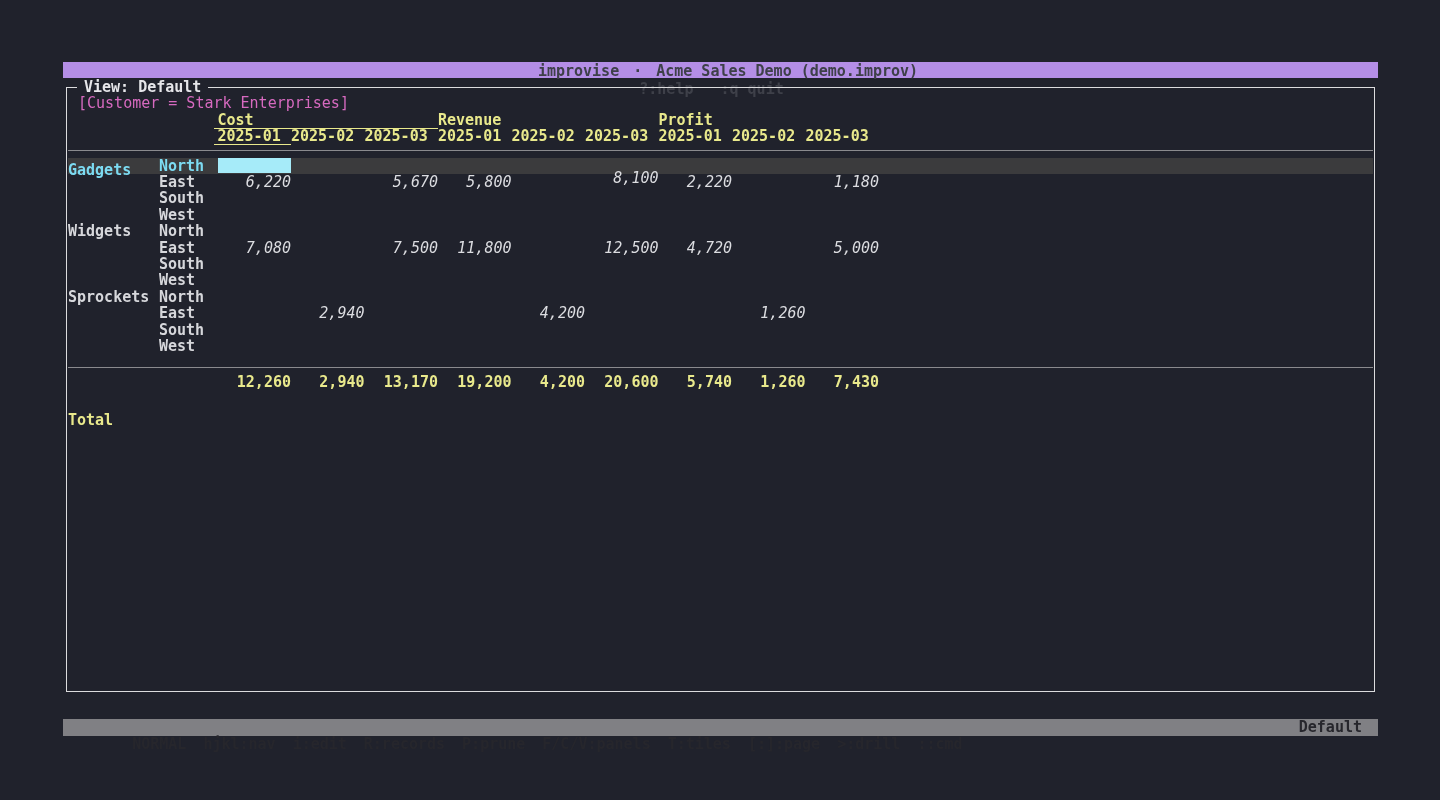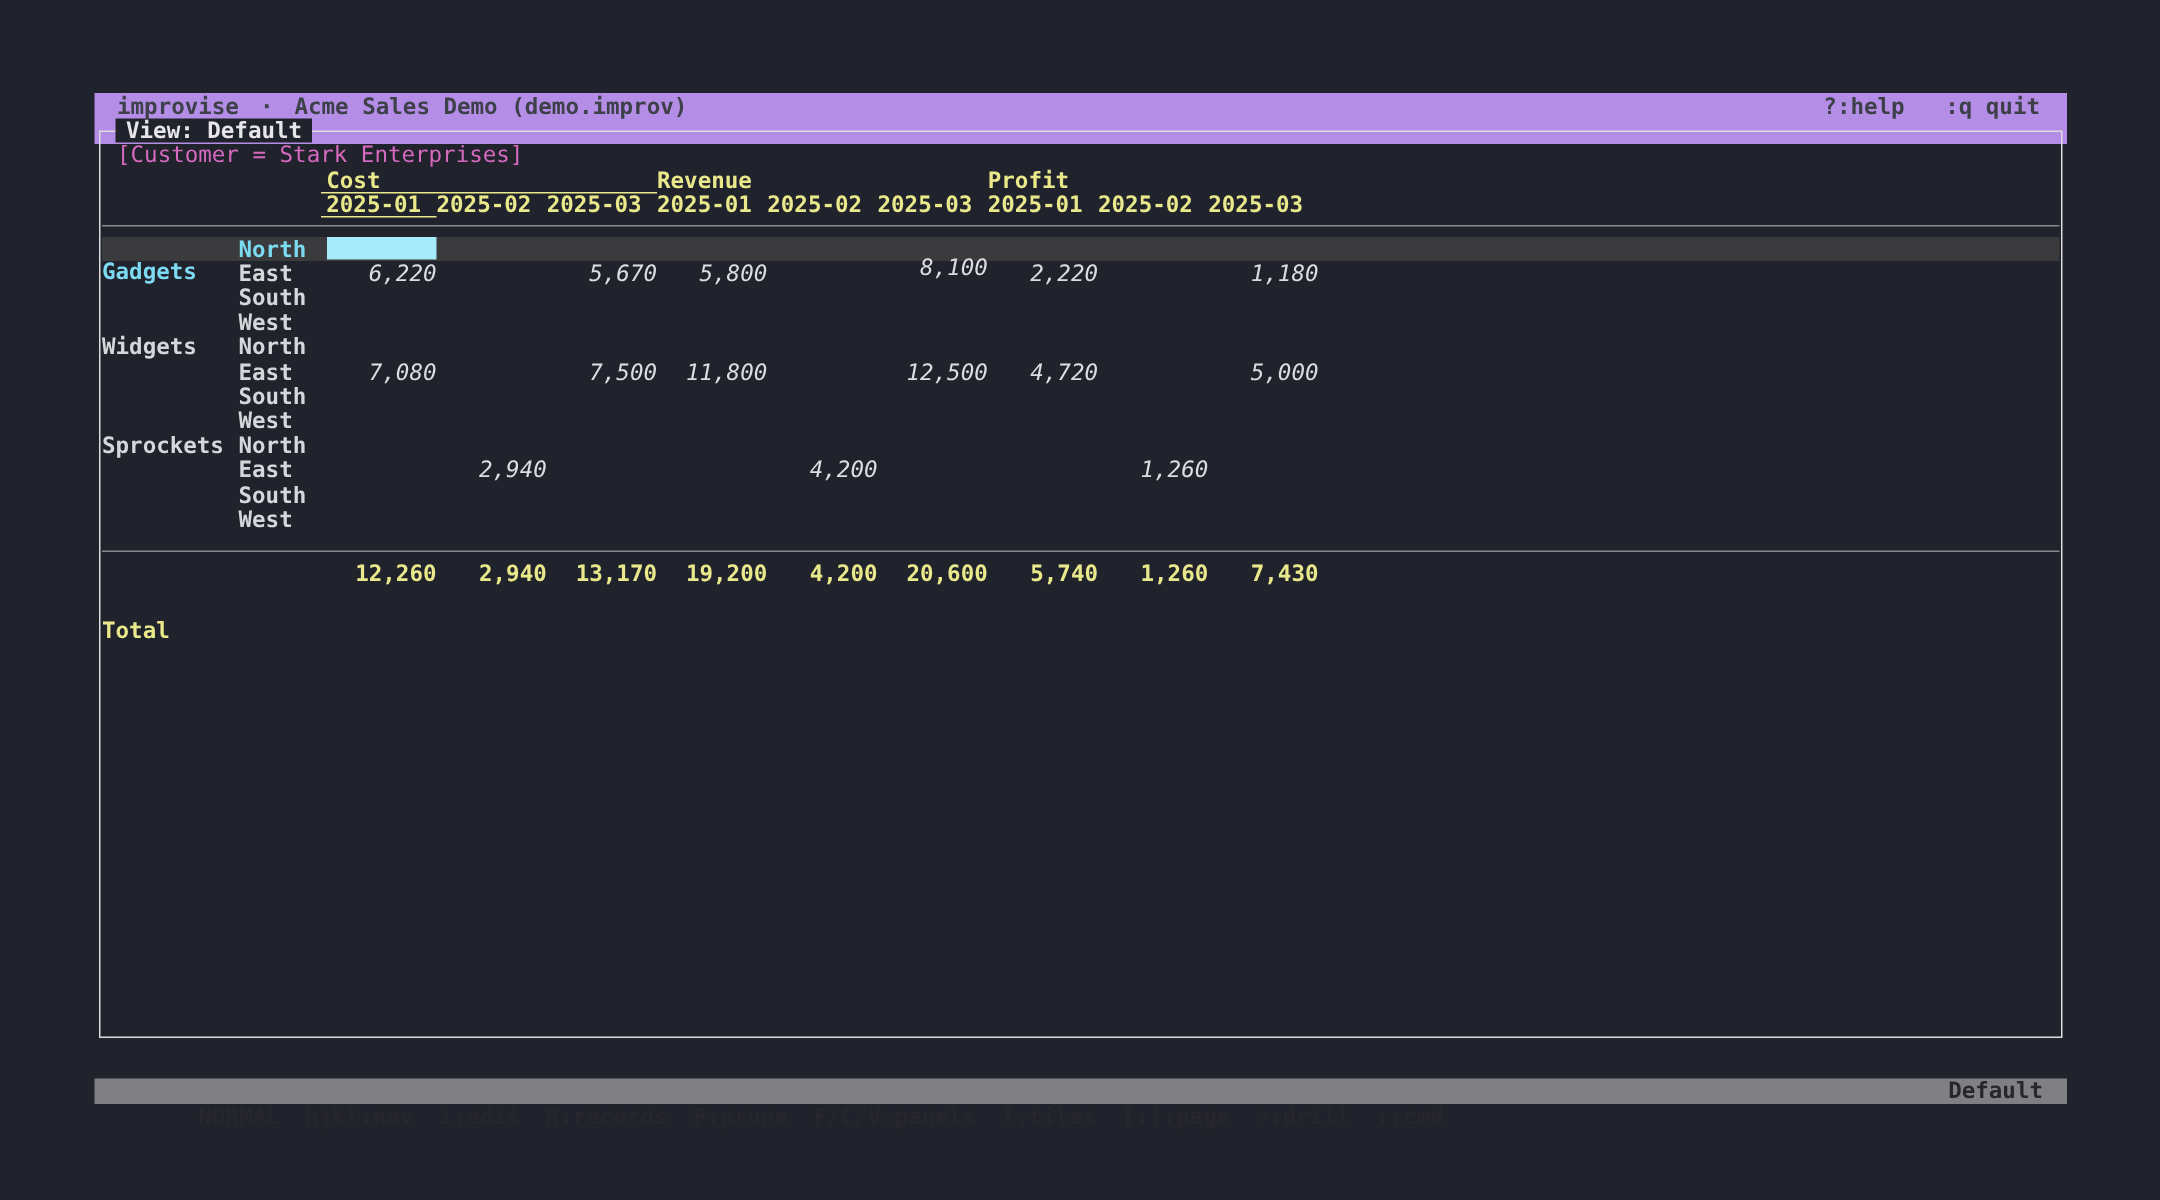--- a/index.html
+++ b/index.html
@@ -9,23 +9,23 @@
     --tile-purple:#c09af0; --dim:#585d68;
     --status-bg:#808084; --status-text:#26262c;
     --hl-bar:#3b3b3d; --cursor:#a6ebf9; --line:#8a8a8e; --border:#dcdcde;
     --val:#dcdde1;
   }
   *{margin:0;padding:0;box-sizing:border-box;}
   html,body{background:var(--bg);}
   .page{position:relative;width:1440px;height:800px;background:var(--bg);overflow:hidden;
         font-family:"DejaVu Sans Mono",monospace;font-size:15px;color:var(--fg);}
   
-  .titlebar{position:absolute;left:63px;top:62px;width:1315px;height:34px;
+  .titlebar{position:absolute;left:63px;top:62px;width:1315px;height:16px;
         background:var(--purple-bar);color:var(--bar-text);font-weight:bold;
-        display:flex;justify-content:space-between;line-height:18px;}
+        display:flex;justify-content:space-between;align-items:center;line-height:18px;flex-direction:column;}
   .tb-left{padding-left:15px;}
   .tb-sep{margin:0 14px;}
   .tb-right{padding-right:18px;}
   .tb-right span + span{margin-left:18px;}
   
   .viewbox{position:absolute;left:66px;top:87px;width:1309px;height:605px;
         border:1px solid var(--border);}
   .legend{position:absolute;left:10px;top:-9px;background:var(--bg);padding:0 7px;
         color:var(--bold-fg);font-weight:bold;line-height:16px;white-space:pre;}
   .filter{position:absolute;left:11px;top:7px;color:var(--pink);line-height:16px;white-space:pre;}
@@ -89,21 +89,21 @@
         <div class="abs mh" style="left: 444.5px; top: 40px; width: 73.5px;">2025-02</div>
         <div class="abs mh" style="left: 518px; top: 40px; width: 73.5px;">2025-03</div>
         <div class="abs mh" style="left: 591.5px; top: 40px; width: 73.5px;">2025-01</div>
         <div class="abs mh" style="left: 665px; top: 40px; width: 73.5px;">2025-02</div>
         <div class="abs mh" style="left: 738.5px; top: 40px; width: 73.5px;">2025-03</div>
         <div class="yline" style="left: 147px; top: 55.5px; width: 77px;"></div>
         <div class="hline" style="top: 62px;"></div>
         <div class="hline" style="top: 279px;"></div>
         <div class="rowhl" style="top: 69.5px; height: 16px;"></div>
         <div class="cursorcell" style="left: 150.5px; top: 70px; width: 73.5px; height: 15px;"></div>
-        <div class="abs plabel sel" style="left: 1px; top: 85px;">Gadgets</div>
+        <div class="abs plabel sel" style="left: 1px; top: 74px;">Gadgets</div>
         <div class="abs rlabel sel" style="left: 92px; top: 69.5px;">North</div>
         <div class="abs rlabel" style="left: 92px; top: 85.9px;">East</div>
         <div class="abs val" style="left: 150.5px; top: 85.9px; width: 73.5px;">6,220</div>
         <div class="abs val" style="left: 297.5px; top: 85.9px; width: 73.5px;">5,670</div>
         <div class="abs val" style="left: 371px; top: 85.9px; width: 73.5px;">5,800</div>
         <div class="abs val" style="left: 518px; top: 82px; width: 73.5px;">8,100</div>
         <div class="abs val" style="left: 591.5px; top: 85.9px; width: 73.5px;">2,220</div>
         <div class="abs val" style="left: 738.5px; top: 85.9px; width: 73.5px;">1,180</div>
         <div class="abs rlabel" style="left: 92px; top: 102.3px;">South</div>
         <div class="abs rlabel" style="left: 92px; top: 118.7px;">West</div>

